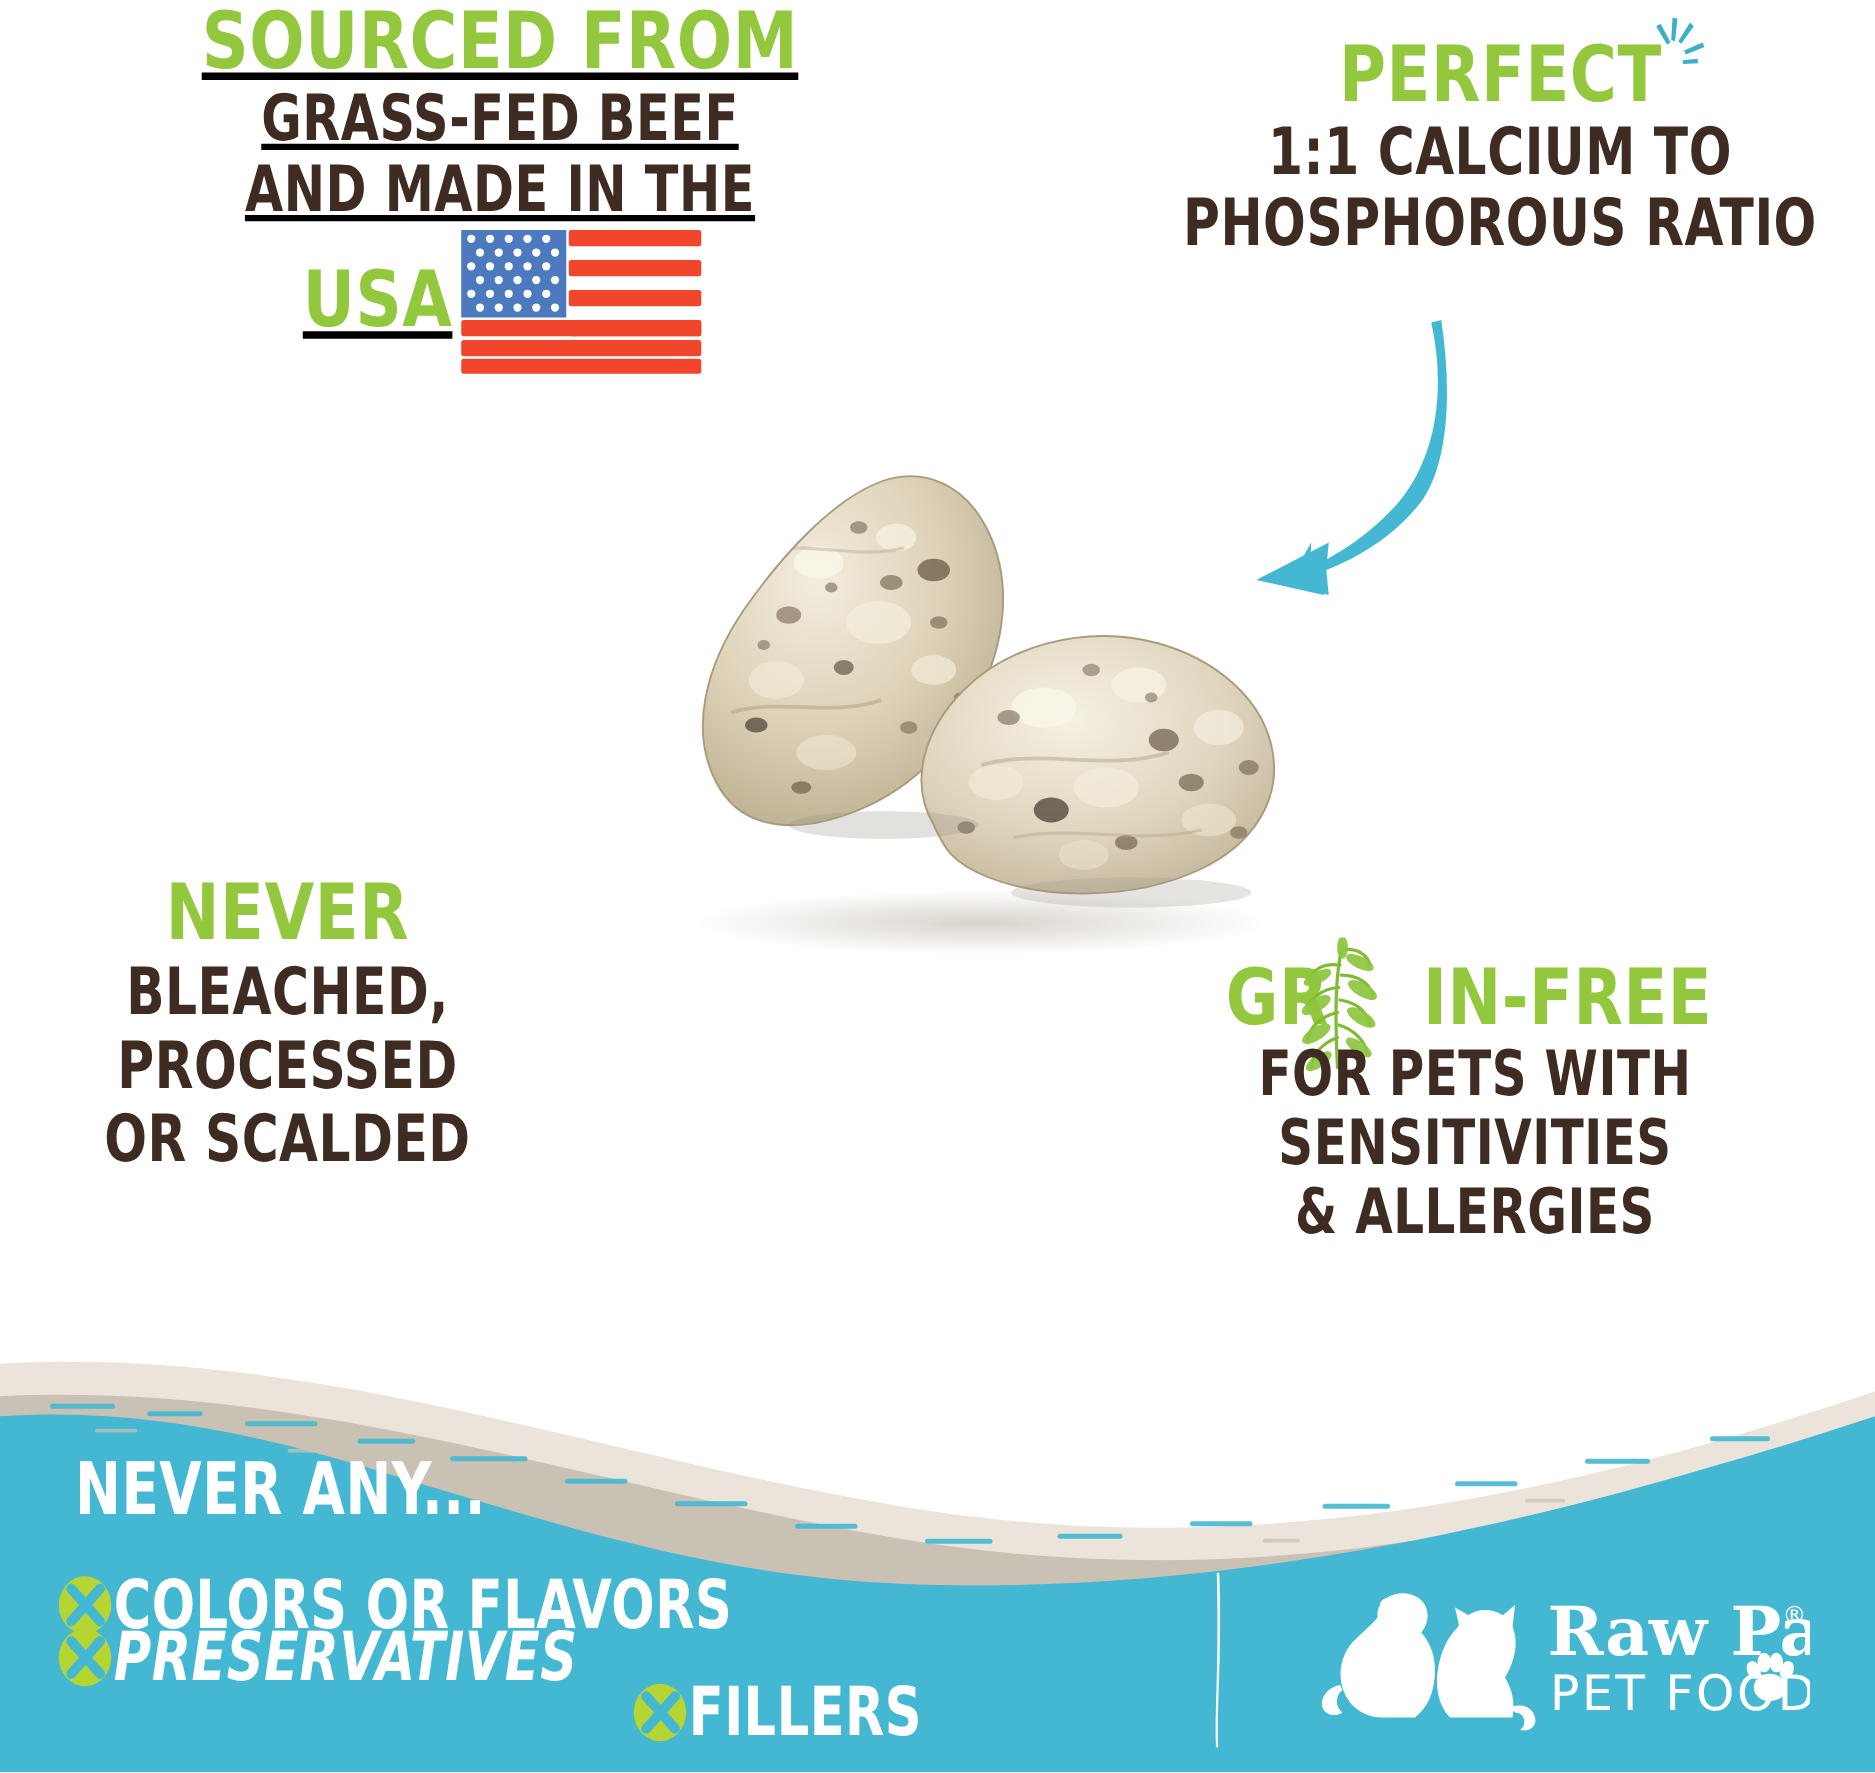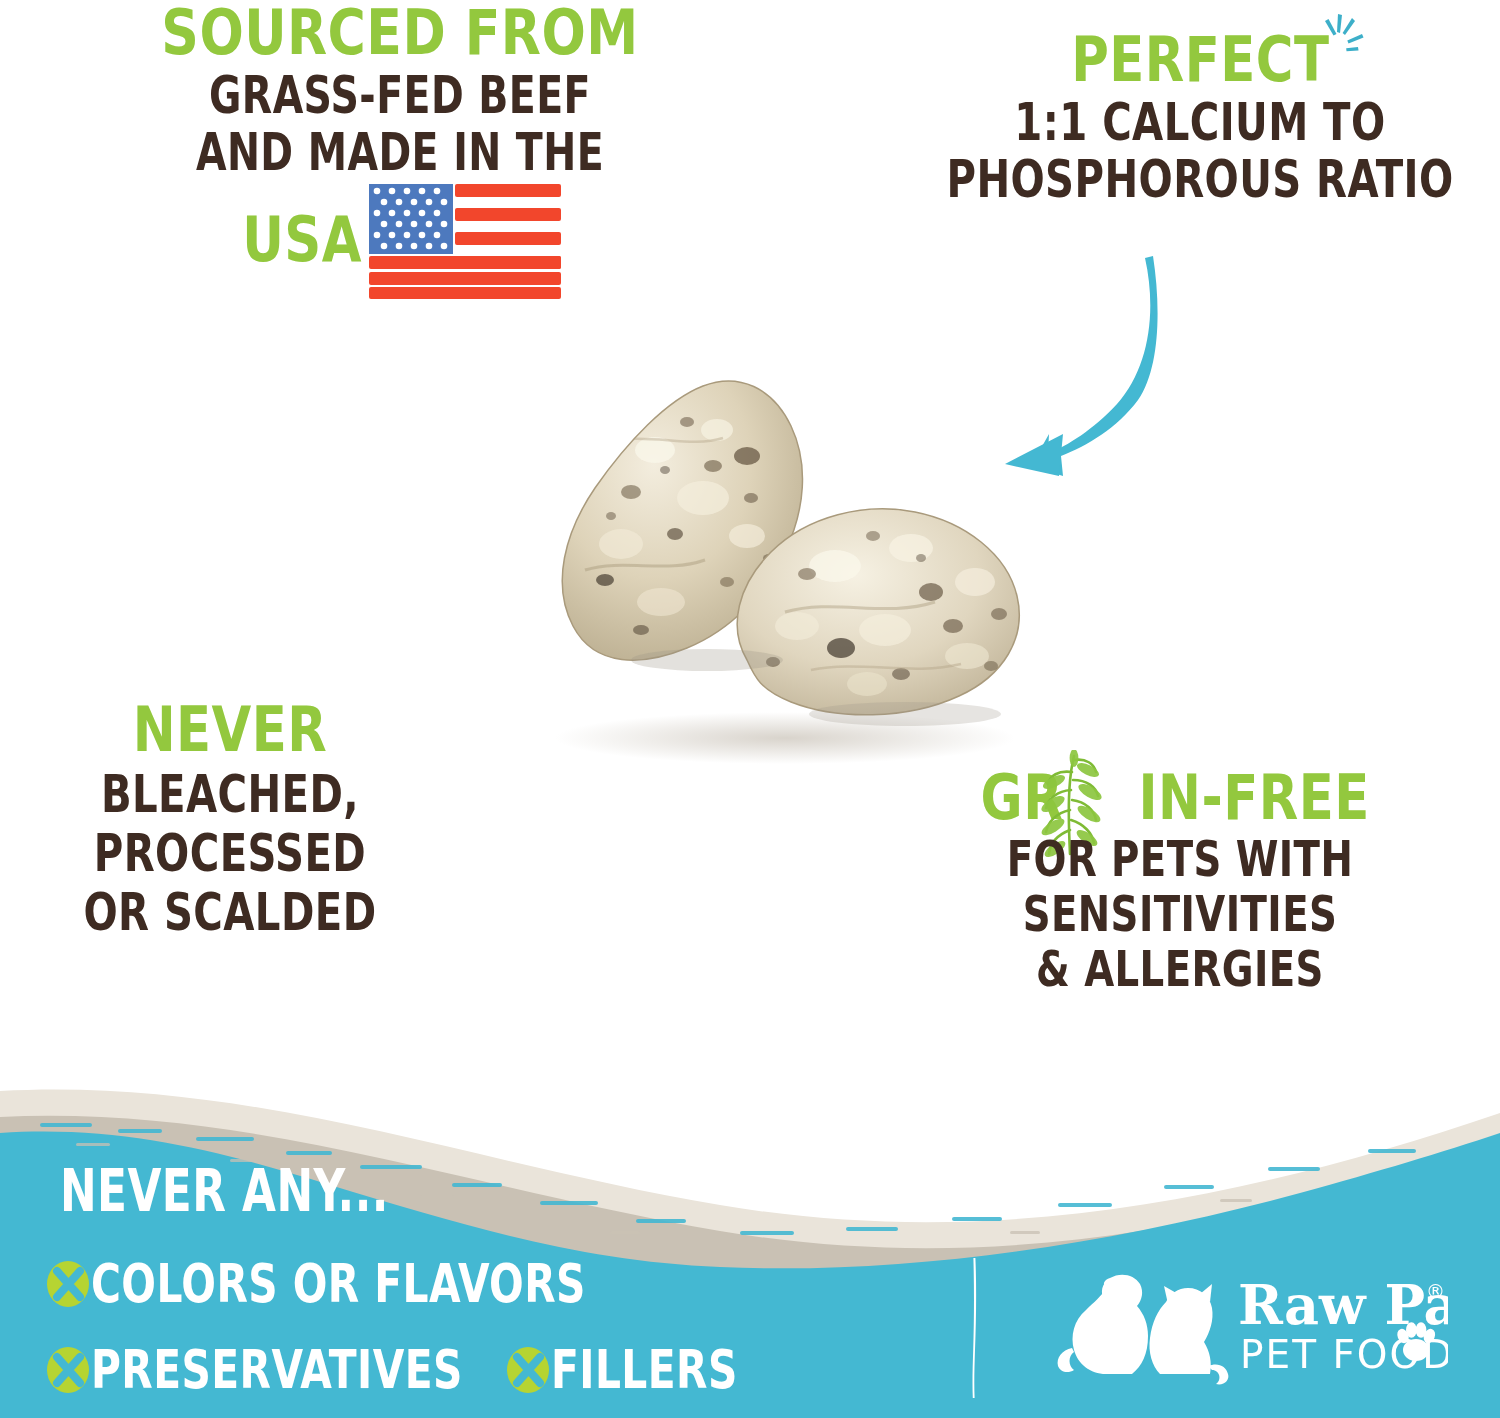--- a/index.html
+++ b/index.html
@@ -13,21 +13,21 @@
   .hl{ 
       color:#93C83E;font-weight:700;letter-spacing:0.5px;
       font-family:"DejaVu Sans Condensed","Liberation Sans Narrow","Liberation Sans",sans-serif;
       transform:scaleX(0.92);transform-origin:center;}
   .sub{ 
       color:#3E2B22;font-weight:700;letter-spacing:0.5px;
       font-family:"DejaVu Sans Condensed","Liberation Sans Narrow","Liberation Sans",sans-serif;
       transform:scaleX(0.86);transform-origin:center;}
 
   
-  #b1{left:60px;top:2px;width:680px;}
+  #b1{left:60px;top:2px;width:680px;text-decoration:underline;}
   #b1 .hl{font-size:63px;}
   #b1 .sub{font-size:51px;margin-top:7px;}
   #b1 .usaRow{display:flex;align-items:center;justify-content:center;margin-top:4px;}
   #b1 .usaRow .hl{font-size:62px;margin:0;}
 
   
   .flag{width:196px;height:118px;position:relative;flex:0 0 auto;}
 
   
   #b2{left:875px;top:30px;width:650px;}
@@ -58,21 +58,21 @@
   #band{position:absolute;left:0;top:1055px;width:1500px;height:363px;}
 
   
   .bannerTxt{position:absolute;color:#ffffff;font-weight:700;
      font-family:"DejaVu Sans Condensed","Liberation Sans Narrow","Liberation Sans",sans-serif;
      transform:scaleX(0.84);transform-origin:left center;letter-spacing:0.5px;}
   #neverAny{left:60px;top:1157px;font-size:58px;}
 
   .listRow{position:absolute;display:flex;align-items:center;}
   #row1{left:45px;top:1252px;}
-  #row2{left:45px;top:1338px;}
+  #row2{left:45px;top:1294px;font-style:italic;}
   #row3{left:505px;top:1338px;}
   .listRow .lbl{color:#fff;font-size:54px;font-weight:700;
      font-family:"DejaVu Sans Condensed","Liberation Sans Narrow","Liberation Sans",sans-serif;
      transform:scaleX(0.84);transform-origin:left center;letter-spacing:0.5px;
      white-space:nowrap;}
 
   .xbadge{width:46px;height:48px;flex:0 0 auto;}
 
   
   #divider{position:absolute;left:972px;top:1258px;width:7px;height:140px;}

